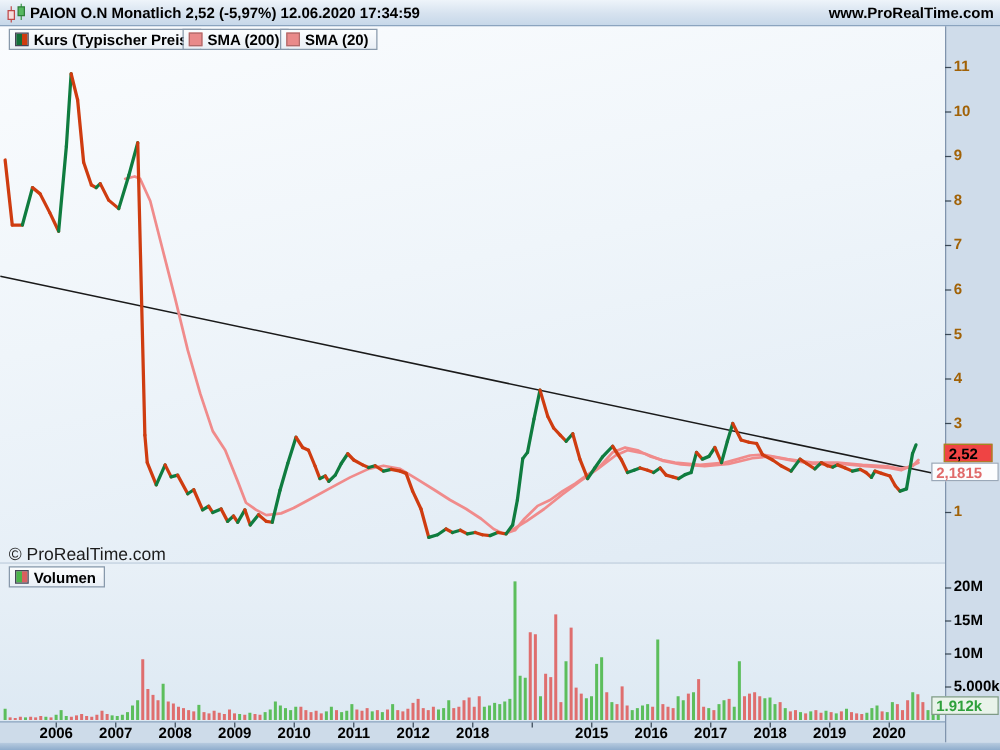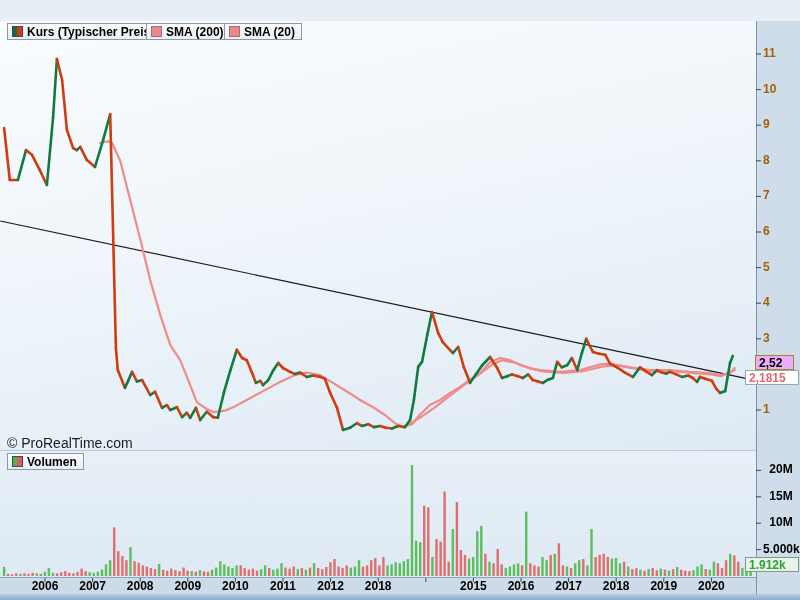--- a/index.html
+++ b/index.html
@@ -40,35 +40,45 @@
   .sw-vol    { background:linear-gradient(90deg,#4bb54b 50%,#d95f5f 50%); }
   #chip-kurs   { left:7px;  top:23px; }
   #chip-sma200 { left:146px; top:23px; }
   #chip-sma20  { left:224px; top:23px; }
   #chip-vol    { left:7px;  top:453px; }
 
   #copyright { position:absolute; left:7px; top:435px; font-size:14px; color:#1c1c1c; z-index:4; }
 
   
   .ytick { position:absolute; left:763px; width:34px; font-size:12px; font-weight:bold; color:#a16207; z-index:3; }
-  .vtick { position:absolute; left:763px; width:36px; font-size:12px; font-weight:bold; color:#000; z-index:3;text-align:center; }
+  .vtick { position:absolute; left:763px; width:36px; font-size:12px; font-weight:bold; color:#000; z-index:3; }
   .year  { position:absolute; top:579px; width:40px; text-align:center; font-size:12px; font-weight:bold; color:#000; z-index:3; }
 
   
   .badge { position:absolute; height:15px; font-size:12px; font-weight:bold; line-height:14px;
     padding:0 3px; z-index:5; white-space:nowrap; }
-  #badge-last { left:755px; top:355px; width:39px; background:#f0abfc; border:1px solid #a08a20; color:#000; }
+  #badge-last { left:755px; top:355px; width:39px; background:#ef4444; border:1px solid #a08a20; color:#000; }
   #badge-sma  { left:745px; top:370px; width:54px; background:#fcfdfe; border:1px solid #9aa8b8; color:#e06a6a; }
   #badge-vol  { left:745px; top:557px; width:54px; background:#e9f3ea; border:1px solid #7e9a86; color:#2fa03c; }
 </style>
 </head>
 <body>
 
 <div id="screen">
 
+  <div id="header">
+    <svg id="hdr-icon" width="18" height="17">
+      <line x1="5" y1="3" x2="5" y2="16" stroke="#c05050" stroke-width="1"></line>
+      <rect x="2.5" y="6.5" width="5" height="7" fill="#f6dede" stroke="#c04848" stroke-width="1"></rect>
+      <line x1="13" y1="1" x2="13" y2="14" stroke="#3f9b4f" stroke-width="1"></line>
+      <rect x="10.5" y="3.5" width="5" height="7" fill="#55b860" stroke="#2e7d3a" stroke-width="1"></rect>
+    </svg>
+    <div id="title">PAION O.N Monatlich 2,52 (-5,97%) 12.06.2020 17:34:59</div>
+    <div id="url">www.ProRealTime.com</div>
+  </div>
 
   <div id="price-pane"></div>
   <div id="volume-pane"></div>
   <div id="axis-col"></div>
   <div id="xaxis-strip"></div>
   <div id="bottom-strip"></div>
 
   <svg id="chart-svg" viewBox="0 0 800 600">
       <line x1="0.25599999999739964" y1="220.964" x2="755.1920000000035" y2="380.452" stroke="#1a1a1a" stroke-width="1.2"></line>
       <rect x="2.9" y="567.0" width="2.4" height="9.0" fill="#5cbe5c"></rect>

